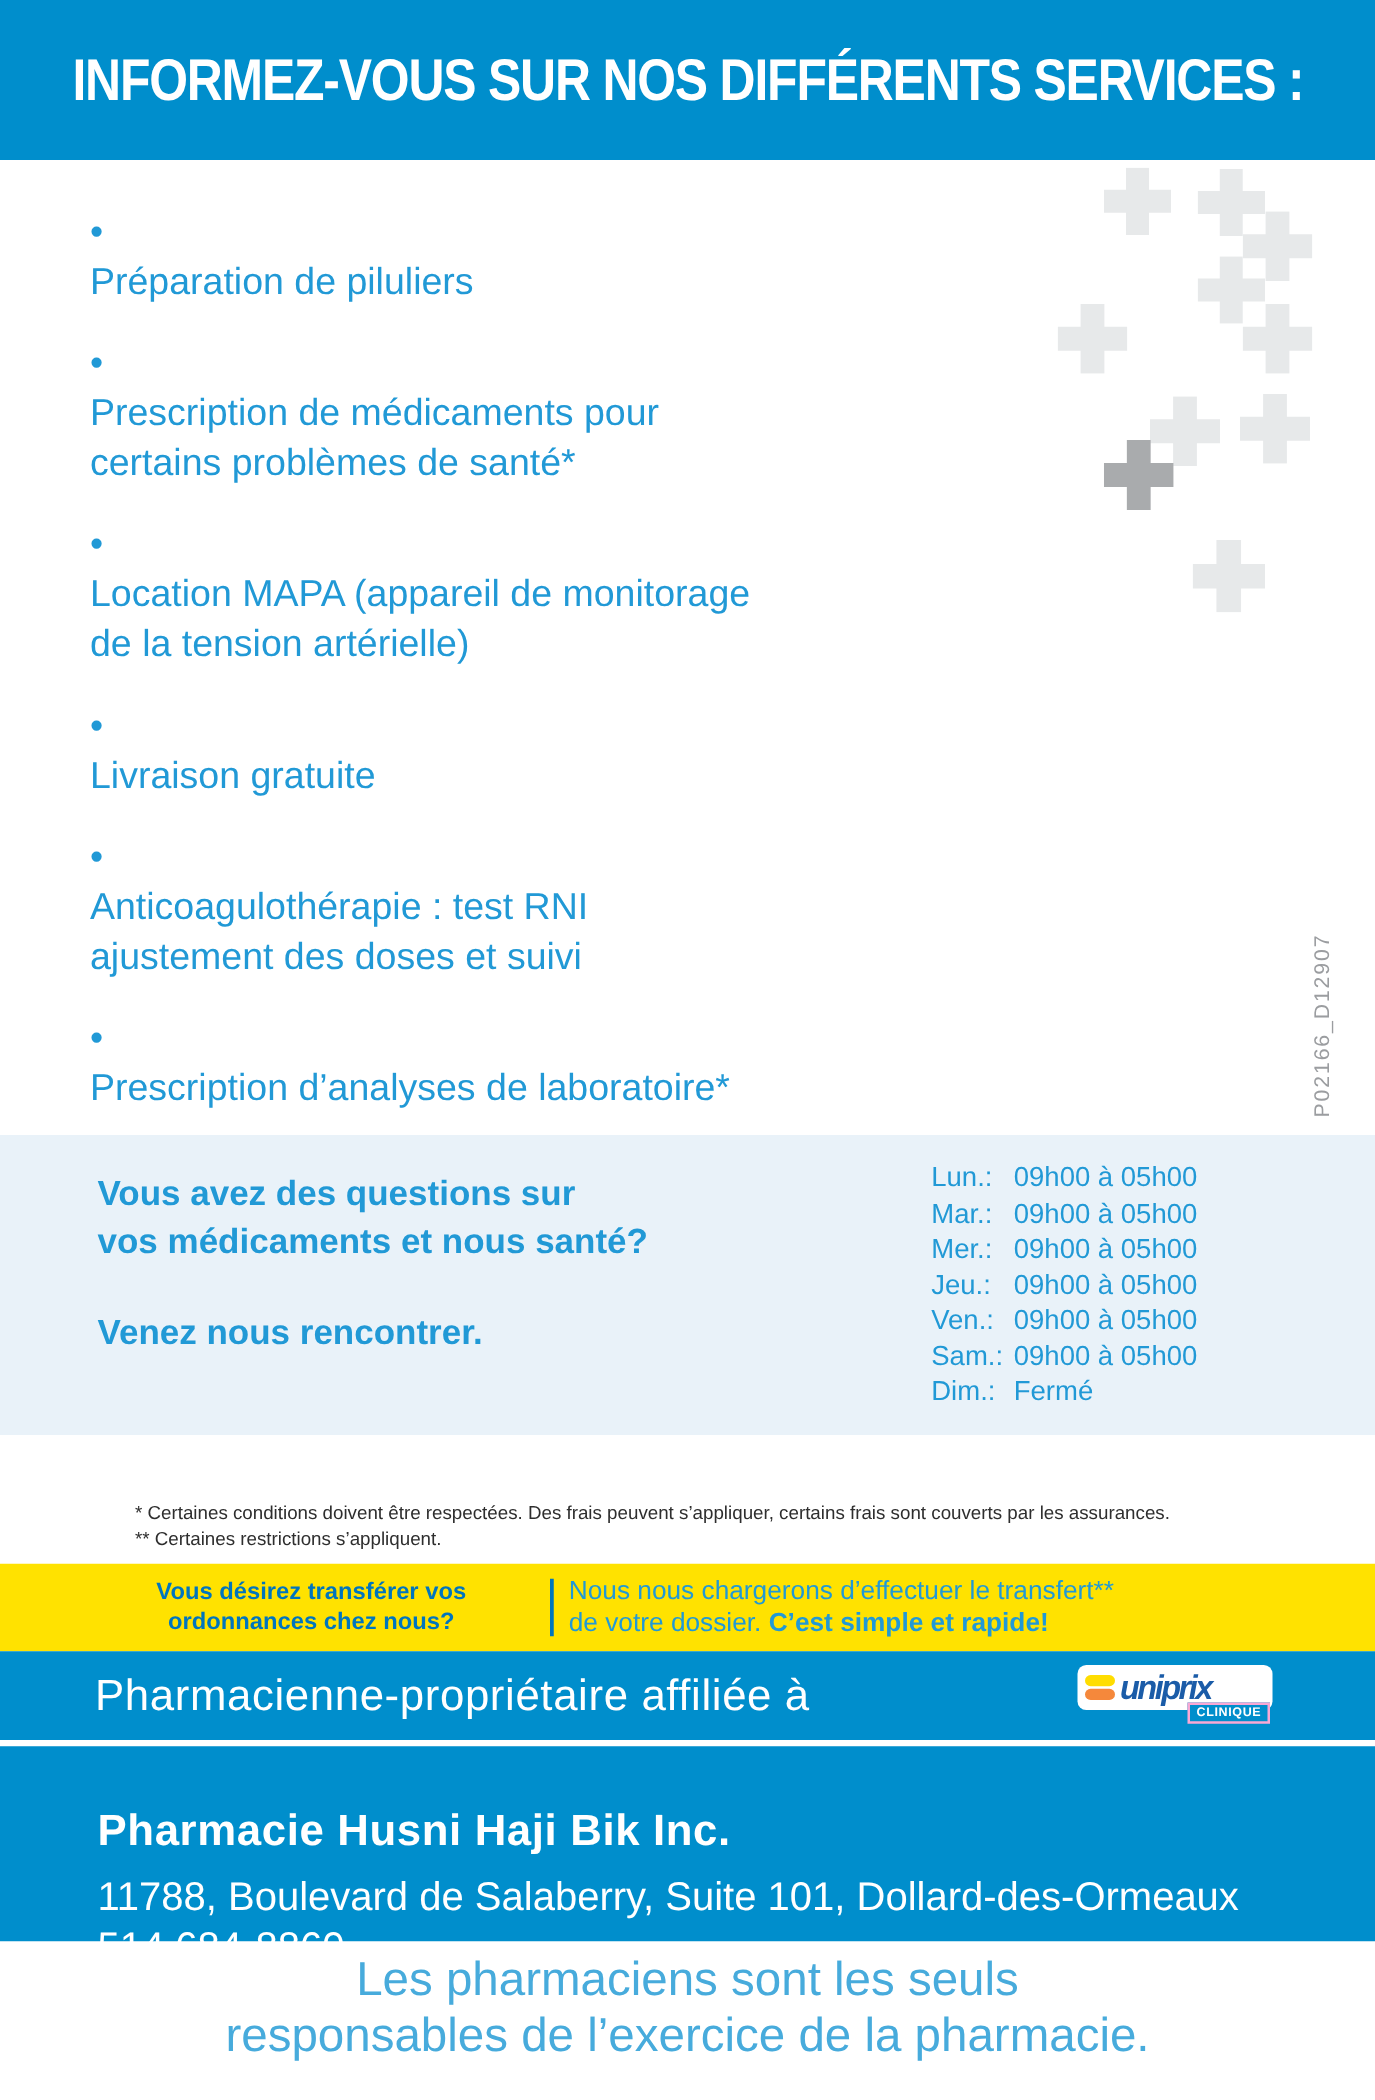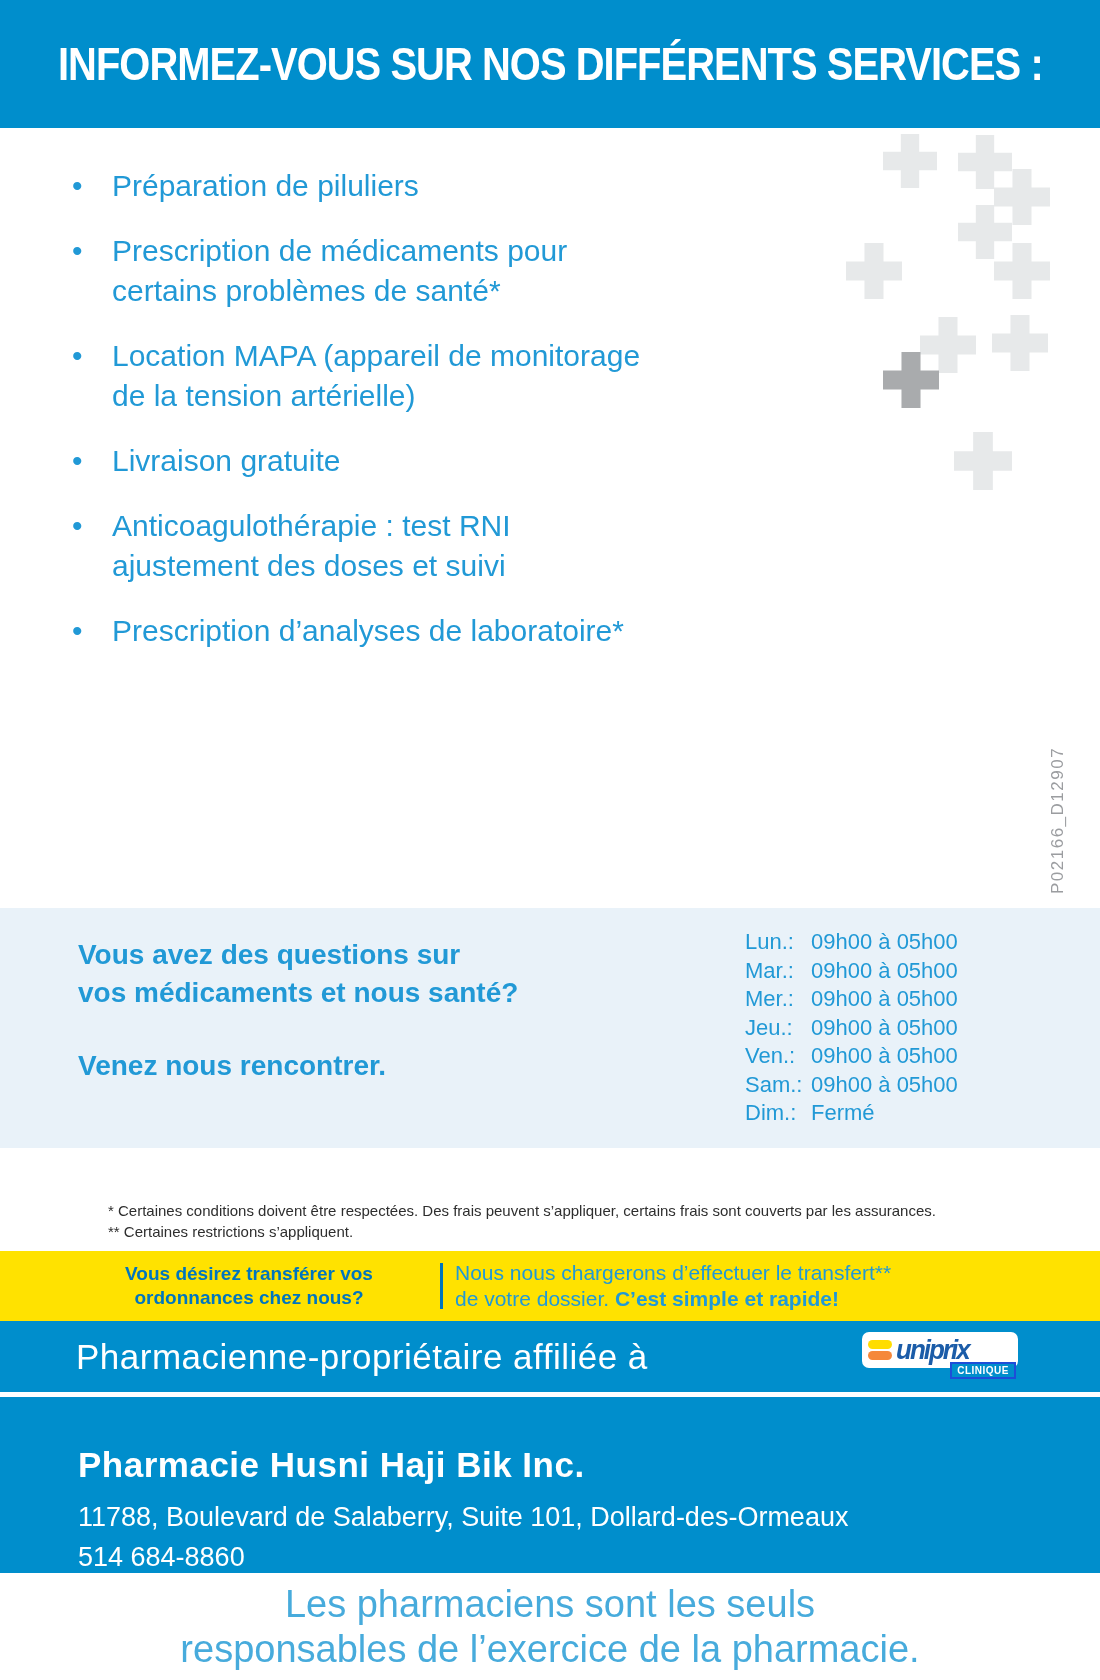--- a/index.html
+++ b/index.html
@@ -34,21 +34,21 @@
 
   
   .band-header{height:128px;background:var(--band_blue);display:flex;align-items:center;justify-content:center;}
   .band-header h1{
     color:#fff;font-size:42px;font-weight:bold;letter-spacing:-1px;white-space:nowrap;
     transform:scale(0.95,1.12);
   }
 
   
   .services-area{height:780px;padding:38px 0 0 72px;position:relative;}
-  .service{display:flex;margin-bottom:25px;color:var(--text_blue);font-size:30px;line-height:40px;}
+  .service{display:flex;margin-bottom:25px;color:var(--text_blue);font-size:30px;line-height:40px;flex-direction:column;}
   .service .dot{width:40px;flex:none;}
   .service .dot::before{content:"\2022";}
   .service .stext span{display:block;}
 
   .print-code{
     position:absolute;left:1048px;top:724px;height:170px;
     writing-mode:vertical-rl;transform:rotate(180deg);
     color:var(--code_gray);font-size:17px;letter-spacing:1.5px;white-space:nowrap;
   }
 
@@ -79,30 +79,30 @@
     background:#fff;border-radius:7px;height:36px;display:flex;align-items:center;
     padding:0 8px 0 6px;
   }
   .uni-s{display:flex;flex-direction:column;gap:2px;margin-right:4px;}
   .uni-s i{display:block;width:24px;height:9px;border-radius:5px;}
   .uni-s .s-top{background:var(--logo_yellow);}
   .uni-s .s-bot{background:var(--logo_orange);}
   .uni-word{color:var(--navy);font-weight:bold;font-style:italic;font-size:26px;letter-spacing:-2px;transform:scaleY(1.05);}
   .uniprix-clinique{
     position:absolute;right:2px;bottom:-11px;background:var(--band_blue);
-    border:2px solid #1d4ed8;color:#fff;font-size:10px;font-weight:bold;
+    border:2px solid #f9a8d4;color:#fff;font-size:10px;font-weight:bold;
     padding:0 5px;letter-spacing:0.5px;line-height:13px;
   }
 
   .white-divider{height:5px;background:#fff;}
 
   
-  .band-pharmacy{height:176px;background:var(--band_blue);color:#fff;padding:48px 0 0 78px;}
+  .band-pharmacy{height:156px;background:var(--band_blue);color:#fff;padding:48px 0 0 78px;}
   .ph-name{font-size:35px;font-weight:bold;margin-bottom:12px;letter-spacing:0.5px;}
-  .ph-line{font-size:27px;line-height:40px;}
+  .ph-line{font-size:32px;line-height:40px;}
 
   
   .tagline{height:118px;padding-top:9px;text-align:center;color:var(--tagline_blue);font-size:38px;line-height:45px;}
 </style>
 </head>
 <body>
 
 <div class="decor">
     <div class="cross light" style="left: 883px; top: 134px; width: 54px; height: 54px;"></div>
     <div class="cross light" style="left: 958px; top: 135px; width: 54px; height: 54px;"></div>

